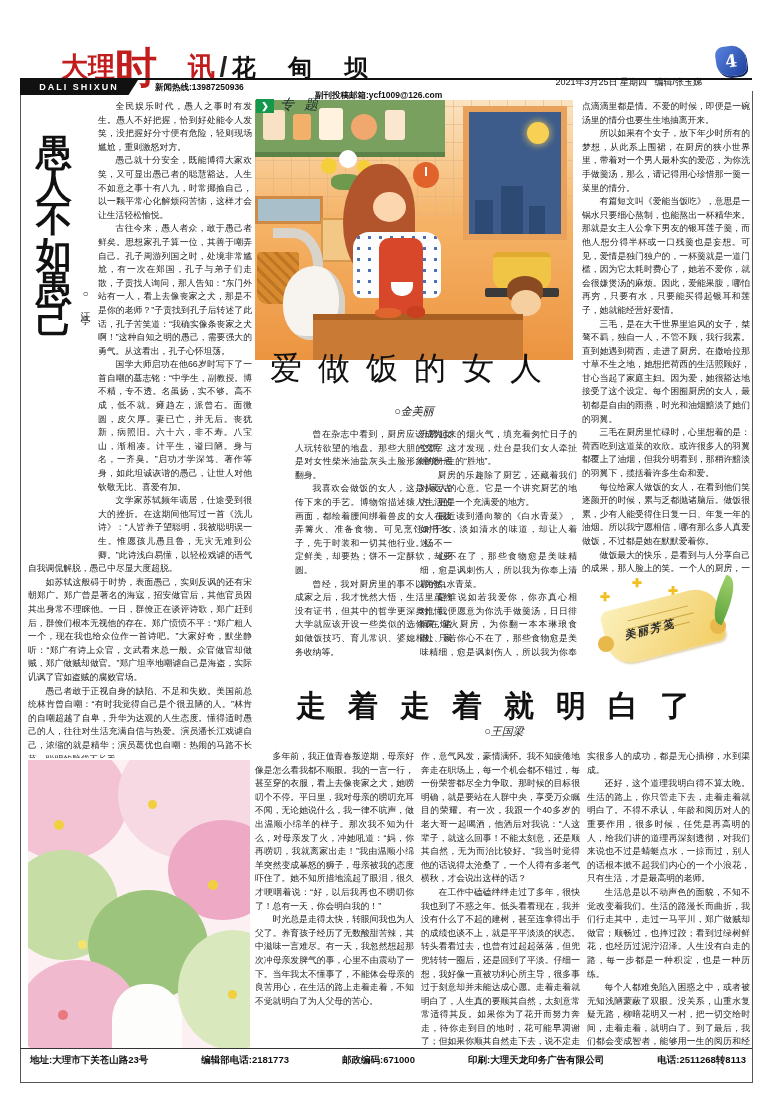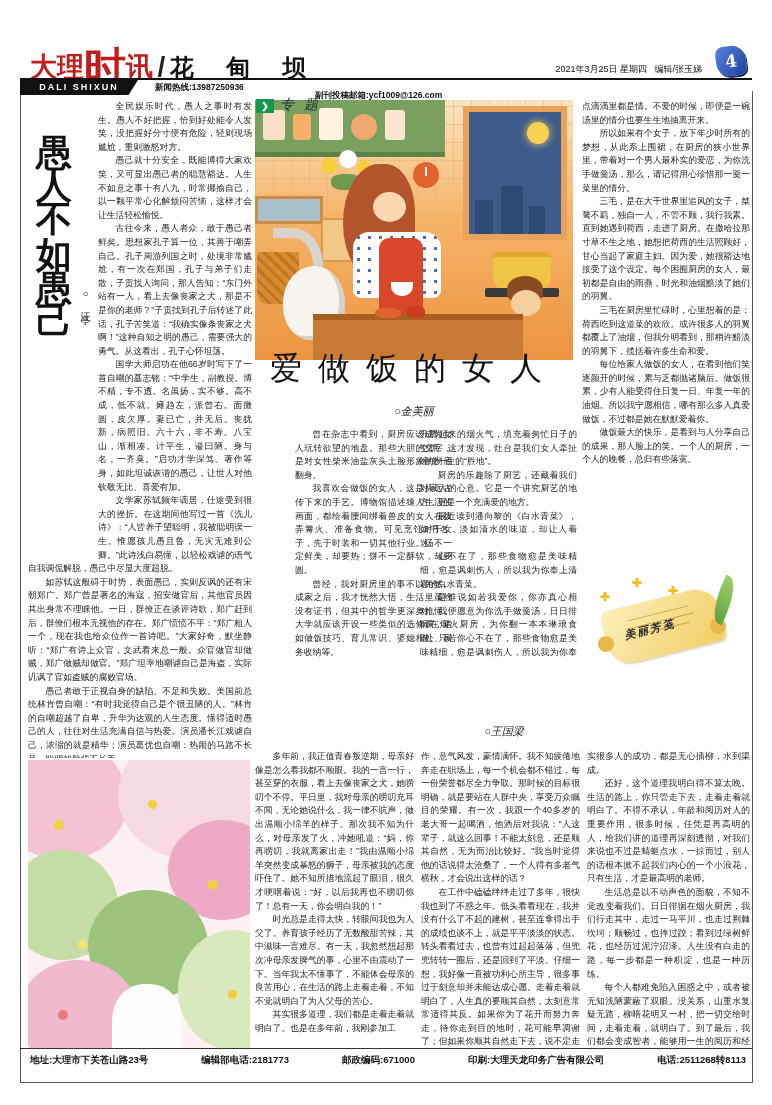--- a/index.html
+++ b/index.html
@@ -3,29 +3,29 @@
 <meta charset="utf-8">
 <style>
   html,body{margin:0;padding:0;background:#ffffff;}
   .page{position:relative;width:772px;height:1105px;background:#fff;font-family:"Liberation Sans",sans-serif;color:#1a1a1a;overflow:hidden;}
   .frame{position:absolute;left:20px;top:91px;width:731px;height:991px;border-left:1px solid #555;border-right:1px solid #555;border-bottom:1px solid #555;}
   .footline{position:absolute;left:20px;top:1048px;width:732px;border-top:1px solid #333;}
 
   
   .masthead{position:absolute;left:30px;top:40px;white-space:nowrap;}
   .m-red{color:#c21d1d;font-family:"DejaVu Serif",serif;font-weight:bold;}
-  .m-r1{font-size:27px;}
+  .m-r1{font-size:27px;margin-left:31px;}
   .m-r2{font-size:42px;vertical-align:-6px;}
   .m-slash{font-size:28px;color:#222;font-weight:bold;}
   .m-section{font-size:24px;font-weight:bold;color:#111;letter-spacing:12px;font-family:"DejaVu Serif",serif;}
   .enbar{position:absolute;left:20px;top:78px;width:732px;height:15px;border-top:2px solid #111;}
   .enchip{position:absolute;left:0;top:0;width:118px;height:15px;background:#111;color:#fff;font-size:9px;font-weight:bold;letter-spacing:2px;text-align:center;line-height:15px;clip-path:polygon(0 0,100% 0,92% 100%,0 100%);}
   .hotline{position:absolute;left:135px;top:2px;font-size:8.5px;font-weight:bold;color:#111;}
   .mailtx{position:absolute;left:295px;top:10px;font-size:8.5px;font-weight:bold;color:#111;}
-  .dateline{position:absolute;right:70px;top:63px;font-size:9px;color:#111;}
+  .dateline{position:absolute;right:70px;top:76px;font-size:9px;color:#111;}
   .pagebadge{position:absolute;right:26px;top:46px;width:30px;height:30px;background:linear-gradient(135deg,#5a85e0,#1d3f9e);border-radius:8px 14px 8px 14px;box-shadow:1px 2px 0 #14275c;transform:rotate(-8deg);color:#fff;font-size:17px;font-weight:bold;text-align:center;line-height:30px;font-family:"DejaVu Serif",serif;}
 
   
   .col{position:absolute;overflow:hidden;}
   .col p{margin:0;text-indent:2em;font-size:8.8px;line-height:13.6px;text-align:justify;color:#222;}
   
   .a1{left:28px;top:100px;width:224px;height:658px;}
   .a1-spacer{float:left;width:70px;height:460px;}
   .vtitle{position:absolute;left:30px;top:106px;height:470px;writing-mode:vertical-rl;text-orientation:upright;font-size:36px;letter-spacing:34px;font-weight:bold;font-family:"DejaVu Serif",serif;color:#111;}
   .vauthor{position:absolute;left:78px;top:288px;writing-mode:vertical-rl;text-orientation:upright;font-size:10px;letter-spacing:4px;color:#222;}
@@ -180,20 +180,21 @@
     <p style="text-indent:0;">升腾起来的烟火气，填充着匆忙日子的空隙。这才发现，灶台是我们女人牵扯缠绕一生的“胜地”。</p>
     <p>厨房的乐趣除了厨艺，还藏着我们对家人的心意。它是一个讲究厨艺的地方，更是一个充满爱的地方。</p>
     <p>最近读到潘向黎的《白水青菜》，如书名，淡如清水的味道，却让人着迷。</p>
     <p>心不在了，那些食物愈是美味精细，愈是讽刺伤人，所以我为你奉上清寡的白水青菜。</p>
     <p>是谁说如若我爱你，你亦真心相对，我便愿意为你洗手做羹汤，日日徘徊在烟火厨房，为你翻一本本琳琅食谱。只若你心不在了，那些食物愈是美味精细，愈是讽刺伤人，所以我为你奉上清寡的白水青菜。</p>
 
   </div>
   <div class="col a2c3">
     <p style="text-indent:0;">点滴滴里都是情。不爱的时候，即便是一碗汤里的情分也要生生地抽离开来。</p>
     <p>所以如果有个女子，放下年少时所有的梦想，从此系上围裙，在厨房的狭小世界里，带着对一个男人最朴实的爱恋，为你洗手做羹汤，那么，请记得用心珍惜那一羹一菜里的情分。</p>
+    <p>有篇短文叫《爱能当饭吃》，意思是一锅水只要细心熬制，也能熬出一杯精华来。那就是女主人公拿下男友的银耳莲子羹，而他人想分得半杯或一口残羹也是妄想。可见，爱情是独门独户的，一杯羹就是一道门槛，因为它太耗时费心了，她若不爱你，就会很嫌煲汤的麻烦。因此，爱能果腹，哪怕再穷，只要有水，只要能买得起银耳和莲子，她就能经营好爱情。</p>
     <p>三毛，是在大千世界里追风的女子，桀骜不羁，独自一人，不管不顾，我行我素。直到她遇到荷西，走进了厨房。在撒哈拉那寸草不生之地，她想把荷西的生活照顾好，甘心当起了家庭主妇。因为爱，她很豁达地接受了这个设定。每个困囿厨房的女人，最初都是自由的雨燕，时光和油烟黯淡了她们的羽翼。</p>
     <p>三毛在厨房里忙碌时，心里想着的是：荷西吃到这道菜的欢欣。或许很多人的羽翼都覆上了油烟，但我分明看到，那稍许黯淡的羽翼下，揽括着许多生命和爱。</p>
     <p>每位给家人做饭的女人，在看到他们笑逐颜开的时候，累与乏都抛诸脑后。做饭很累，少有人能受得住日复一日、年复一年的油烟。所以我宁愿相信，哪有那么多人真爱做饭，不过都是她在默默爱着你。</p>
     <p>做饭最大的快乐，是看到与人分享自己的成果，那人脸上的笑。一个人的厨房，一个人的晚餐，总归有些落寞。</p>
   </div>
 
   <div class="scroll">
     <div class="s-flower" style="left:2px;top:14px;">✚</div>
     <div class="s-flower" style="left:34px;top:0;">✚</div>
     <div class="s-flower" style="left:70px;top:8px;">✚</div>
@@ -201,34 +202,34 @@
       <div class="s-line" style="left:26px;top:14px;width:62px;"></div>
       <div class="s-line" style="left:22px;top:22px;width:70px;"></div>
       <div class="s-line" style="left:30px;top:30px;width:56px;"></div>
     </div>
     <div class="s-curl" style="left:0;top:60px;"></div>
     <div class="s-curl" style="left:112px;top:42px;"></div>
     <div class="s-feather"></div>
     <div class="s-callig">美丽芳笺</div>
   </div>
 
+  <div class="a3title">走着走着就明白了</div>
   <div class="a3author">○王国梁</div>
   <div class="col a3c1">
     <p>多年前，我正值青春叛逆期，母亲好像是怎么看我都不顺眼。我的一言一行，甚至穿的衣服，看上去像丧家之犬，她唠叨个不停。平日里，我对母亲的唠叨充耳不闻，无论她说什么，我一律不吭声，做出温顺小绵羊的样子。那次我不知为什么，对母亲发了火，冲她吼道：“妈，你再唠叨，我就离家出走！”我由温顺小绵羊突然变成暴怒的狮子，母亲被我的态度吓住了。她不知所措地流起了眼泪，很久才哽咽着说：“好，以后我再也不唠叨你了！总有一天，你会明白我的！”</p>
     <p>时光总是走得太快，转眼间我也为人父了。养育孩子经历了无数酸甜苦辣，其中滋味一言难尽。有一天，我忽然想起那次冲母亲发脾气的事，心里不由震动了一下。当年我太不懂事了，不能体会母亲的良苦用心，在生活的路上走着走着，不知不觉就明白了为人父母的苦心。</p>
-    <p>其实很多道理，我们都是走着走着就明白了。也是在多年前，我刚参加工</p>
   </div>
   <div class="col a3c2">
     <p style="text-indent:0;">作，意气风发，豪情满怀。我不知疲倦地奔走在职场上，每一个机会都不错过，每一份荣誉都尽全力争取。那时候的目标很明确，就是要站在人群中央，享受万众瞩目的荣耀。有一次，我跟一个40多岁的老大哥一起喝酒，他酒后对我说：“人这辈子，就这么回事！不能太刻意，还是顺其自然，无为而治比较好。”我当时觉得他的话说得太沧桑了，一个人得有多老气横秋，才会说出这样的话？</p>
     <p>在工作中磕磕绊绊走过了多年，很快我也到了不惑之年。低头看看现在，我并没有什么了不起的建树，甚至连拿得出手的成绩也谈不上，就是平平淡淡的状态。转头看看过去，也曾有过起起落落，但兜兜转转一圈后，还是回到了平淡。仔细一想，我好像一直被功利心所主导，很多事过于刻意却并未能达成心愿。走着走着就明白了，人生真的要顺其自然，太刻意常常适得其反。如果你为了花开而努力奔走，待你走到目的地时，花可能早凋谢了；但如果你顺其自然走下去，说不定走着走着，花就开了。其</p>
   </div>
   <div class="col a3c3">
     <p style="text-indent:0;">实很多人的成功，都是无心插柳，水到渠成。</p>
     <p>还好，这个道理我明白得不算太晚。生活的路上，你只管走下去，走着走着就明白了。不得不承认，年龄和阅历对人的重要作用，很多时候，任凭是再高明的人，给我们讲的道理再深刻透彻，对我们来说也不过是蜻蜓点水，一掠而过，别人的话根本掀不起我们内心的一个小浪花，只有生活，才是最高明的老师。</p>
-    <p>生活总是以不动声色的面貌，不知不觉改变着我们。日日徘徊在烟火厨房，我们行走其中，走过一马平川，也走过荆棘坎坷；顺畅过，也摔过跤；看到过绿树鲜花，也经历过泥泞沼泽。人生没有白走的路，每一步都是一种积淀，也是一种历练。</p>
+    <p>生活总是以不动声色的面貌，不知不觉改变着我们。生活的路漫长而曲折，我们行走其中，走过一马平川，郑广做贼却做官；顺畅过，也摔过跤；看到过绿树鲜花，也经历过泥泞沼泽。人生没有白走的路，每一步都是一种积淀，也是一种历练。</p>
     <p>每个人都难免陷入困惑之中，或者被无知浅陋蒙蔽了双眼。没关系，山重水复疑无路，柳暗花明又一村，把一切交给时间，走着走着，就明白了。到了最后，我们都会变成智者，能够用一生的阅历和经验来为人生答疑解惑。</p>
   </div>
 
   <div class="garden">
     <div class="g" style="left:-30px;top:-20px;width:130px;height:120px;background:#f3c3d4;"></div>
     <div class="g" style="left:90px;top:-30px;width:150px;height:130px;background:#f7d9e3;"></div>
     <div class="g" style="left:140px;top:60px;width:110px;height:100px;background:#eeA9c4;"></div>
     <div class="g" style="left:-20px;top:90px;width:110px;height:110px;background:#c7dda6;"></div>
     <div class="g" style="left:60px;top:130px;width:120px;height:110px;background:#9cc47c;"></div>
     <div class="g" style="left:150px;top:170px;width:110px;height:120px;background:#d9e8bd;"></div>

